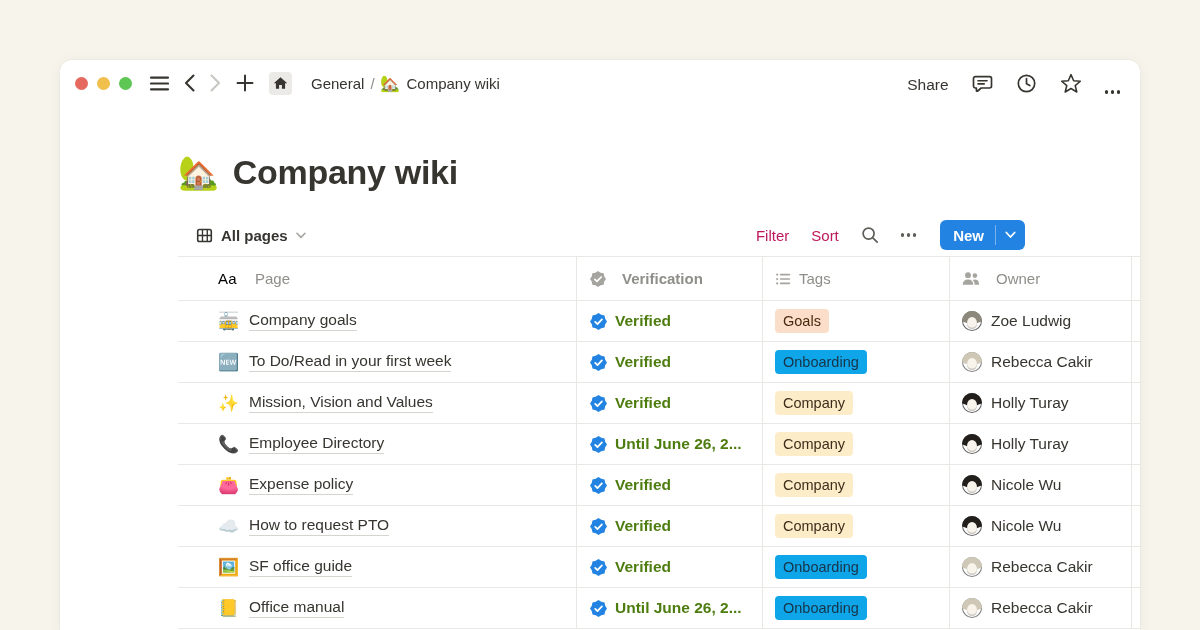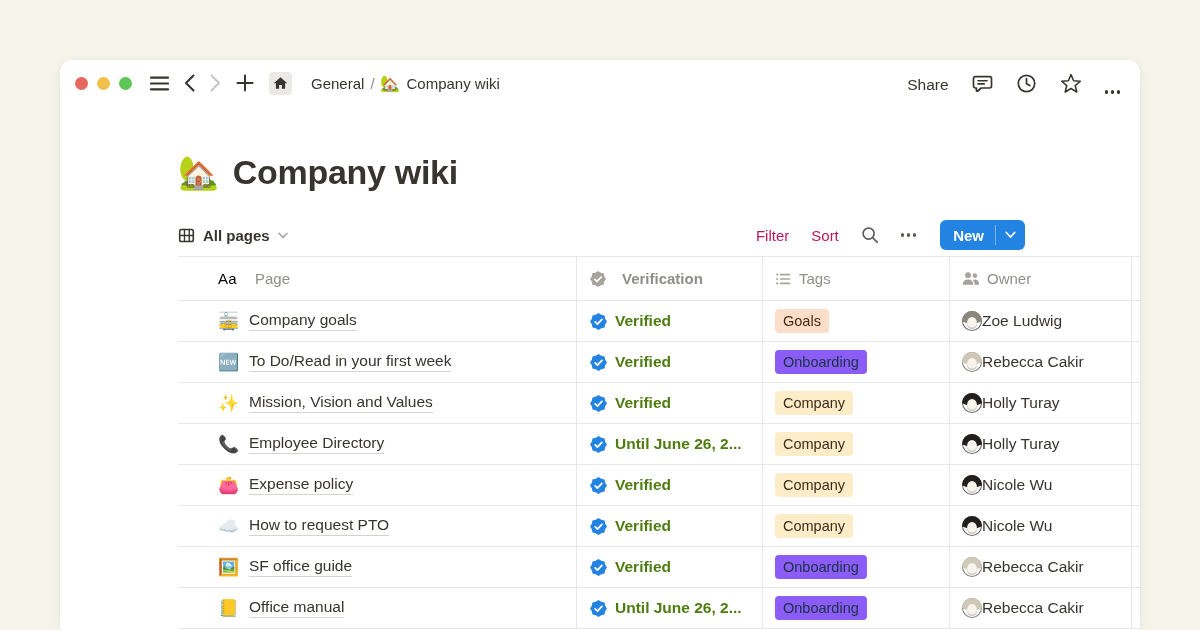--- a/index.html
+++ b/index.html
@@ -32,21 +32,21 @@
   
   .content { position:absolute; left:0; right:0; top:46px; bottom:0; }
   .page-title {
     position:absolute; left:118px; top:40px; height:52px;
     display:flex; align-items:center; gap:14px;
     font-size:34px; font-weight:700; letter-spacing:-.3px;
   }
   .page-title .emoji { font-size:33px; }
   
   .toolbar {
-    position:absolute; left:118px; right:115px; top:108px; height:42px;
+    position:absolute; left:136px; right:115px; top:108px; height:42px;
     display:flex; align-items:center;
   }
   .view-switcher { display:flex; align-items:center; gap:8px; font-size:15px; font-weight:600; cursor:pointer; }
   .toolbar-right { margin-left:auto; display:flex; align-items:center; gap:22px; }
   .tb-label { font-size:15px; color:#be185d; cursor:pointer; }
   .new-btn {
     display:flex; align-items:stretch; height:30px; border-radius:6px;
     background:#2383e2; color:#fff; overflow:hidden; cursor:pointer; margin-left:2px;
   }
   .new-main { display:flex; align-items:center; padding:0 11px 0 13px; font-size:15px; font-weight:600; }
@@ -54,37 +54,37 @@
   .new-chev { display:flex; align-items:center; padding:0 9px; }
   .tool-line { position:absolute; left:118px; right:0; top:150px; height:1px; background:#e9e8e5; }
   
   .table { position:absolute; left:118px; right:0; top:151px; bottom:0; font-size:15.5px; }
   .thead { display:flex; height:44px; border-bottom:1px solid #e9e8e5; color:#8f8e8a; font-size:15px; }
   .trow { display:flex; height:41px; border-bottom:1px solid #e9e8e5; background:#fff; }
   .cell { display:flex; align-items:center; height:100%; overflow:hidden; white-space:nowrap; }
   .c-page  { width:399px; border-right:1px solid #e9e8e5; padding-left:40px; gap:10px; }
   .c-verif { width:186px; border-right:1px solid #e9e8e5; padding-left:13px; gap:8px;font-weight:bold; }
   .c-tags  { width:187px; border-right:1px solid #e9e8e5; padding-left:12px; }
-  .c-owner { width:182px; border-right:1px solid #e9e8e5; padding-left:12px; }
+  .c-owner { width:182px; border-right:1px solid #e9e8e5; padding-left:12px; gap:9px; }
   .c-fill  { flex:1; }
   .th-ico { margin-right:8px; display:flex; align-items:center; }
   .aa { font-size:15px; color:#000000; letter-spacing:.3px; }
   .pg-icon { font-size:17px; width:21px; text-align:center; flex:0 0 auto; }
   .pg-title {
     font-weight:500; color:#37352f; cursor:pointer;
     border-bottom:1px solid #d6d4ce; padding-bottom:1px;
   }
   .v-label { color:#4d7c0f; overflow:hidden; text-overflow:ellipsis; }
   .chip {
     display:inline-block; padding:2.5px 8px; border-radius:4px; font-size:14.5px; line-height:1.25;
     cursor:default;
   }
   .chip-orange { background:#fadec9; color:#49290e; }
   .chip-yellow { background:#fdecc8; color:#402c1b; }
-  .chip-blue   { background:#8b5cf6; color:#183347; }
+  .chip-blue   { background:#0ea5e9; color:#183347; }
   
   .avatar {
     width:20px; height:20px; border-radius:50%; position:relative; overflow:hidden;
     background:#fff; box-shadow:inset 0 0 0 1px rgba(0,0,0,.6); flex:0 0 auto;
   }
   .avatar::before { content:''; position:absolute; left:-3px; top:-4px; width:26px; height:17px; border-radius:50%; background:var(--hair,#2a2a2a); }
   .avatar::after  { content:''; position:absolute; left:5px; top:5.5px; width:10px; height:12px; border-radius:50% 50% 46% 46%; background:#f8f4ec; box-shadow:inset 0 -1.5px 0 rgba(0,0,0,.18); }
   .av-zoe     { --hair:#8d887c; }
   .av-rebecca { --hair:#cfc8b6; box-shadow:inset 0 0 0 1px rgba(0,0,0,.5); }
   .av-holly   { --hair:#211e1b; }

